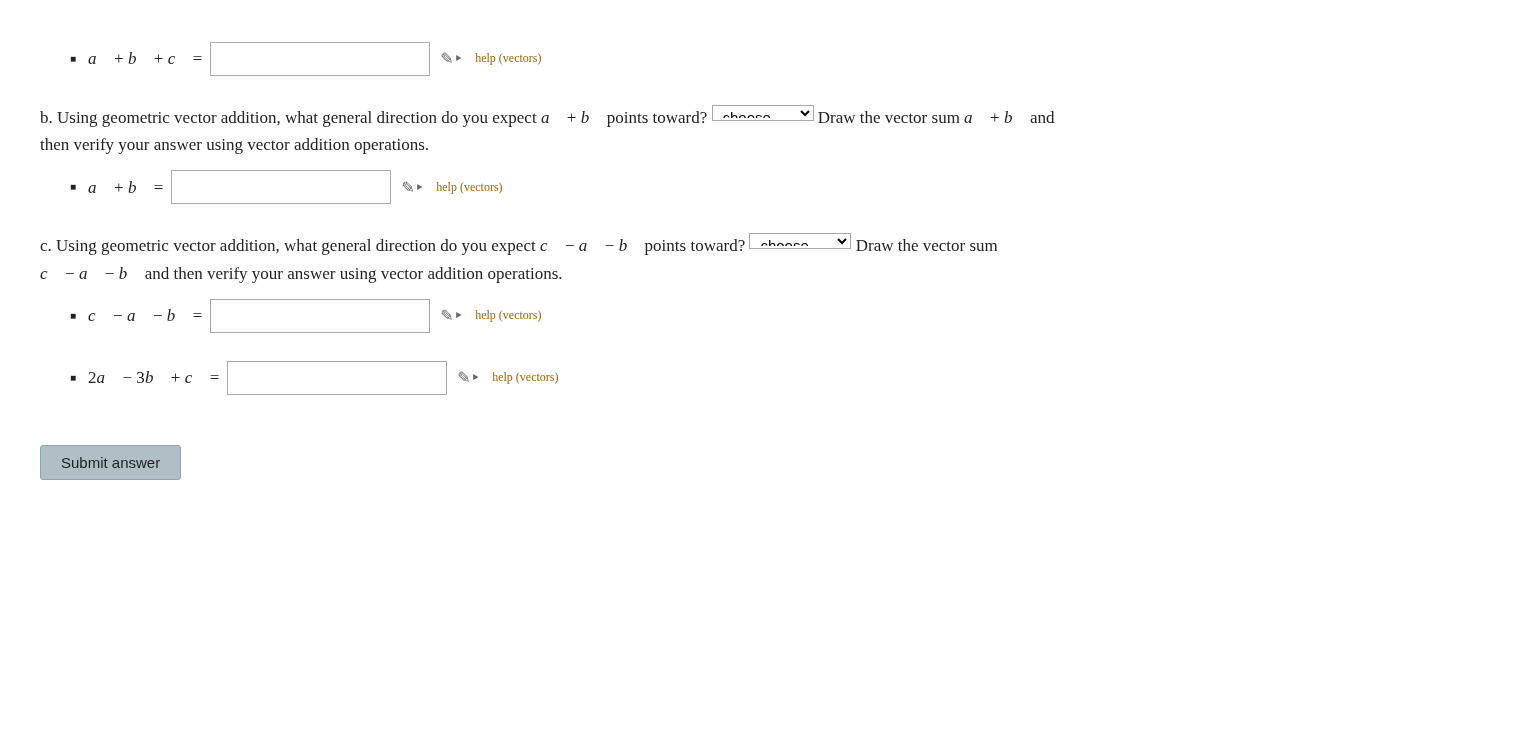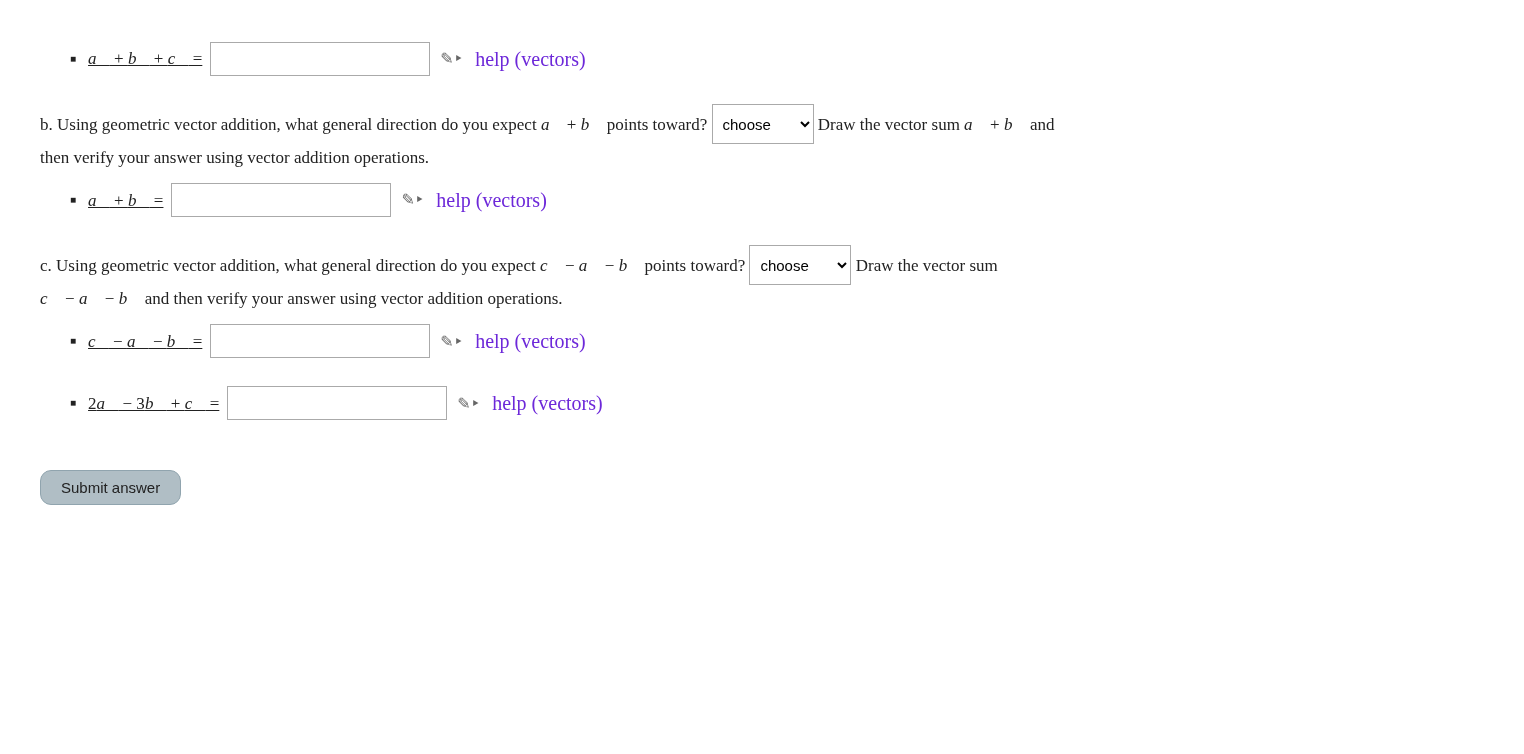--- a/index.html
+++ b/index.html
@@ -25,64 +25,63 @@
       margin-bottom: 8px;
       gap: 8px;
     }
     .bullet {
       font-size: 10px;
       margin-right: 4px;
       color: #222;
     }
     .equation-label {
       white-space: nowrap;
-      text-decoration: underline;
     }
     .answer-input {
       border: 1px solid #aaa;
       width: 220px;
       height: 34px;
       padding: 2px 6px;
       font-size: 15px;
       outline: none;
       background: #fff;
     }
     .pencil-icon {
       display: inline-flex;
       align-items: center;
       cursor: pointer;
       color: #666;
       font-size: 16px;
       margin-left: 2px;
     }
     .help-link {
-      color: #6d28d9;
+      color: #a16207;
       cursor: pointer;
       margin-left: 4px;
       text-decoration: none;
-      font-size: 20px;
+      font-size: 12px;
     }
 
     .choose-select {
       border: 1px solid #aaa;
       padding: 2px 6px;
       font-size: 15px;
       background: #fff;
       cursor: pointer;
-      height: 40px;
+      height: 16px;
     }
 
     .submit-btn {
       background: #b0bec5;
       border: 1px solid #90a4ae;
       color: #222;
       padding: 8px 20px;
       font-size: 15px;
       cursor: pointer;
-      border-radius: 11px;
+      border-radius: 3px;
       margin-top: 20px;
     }
 
     .section-letter {
       font-style: normal;
     }
   </style>
 </head>
 <body>
 

